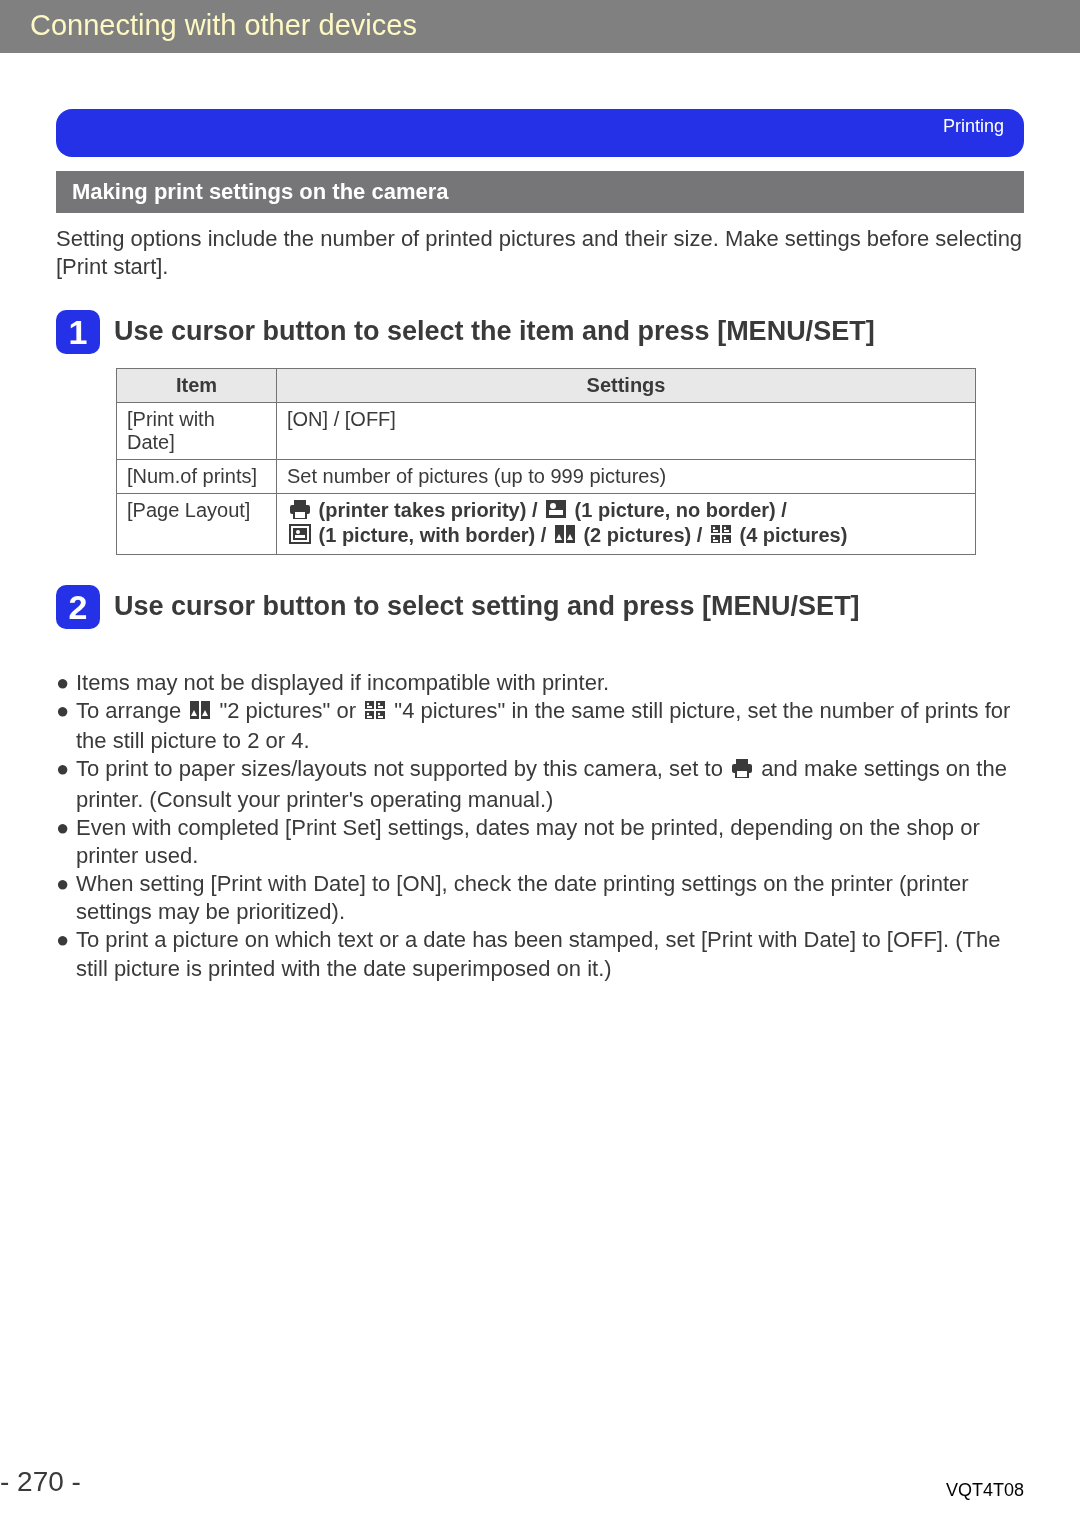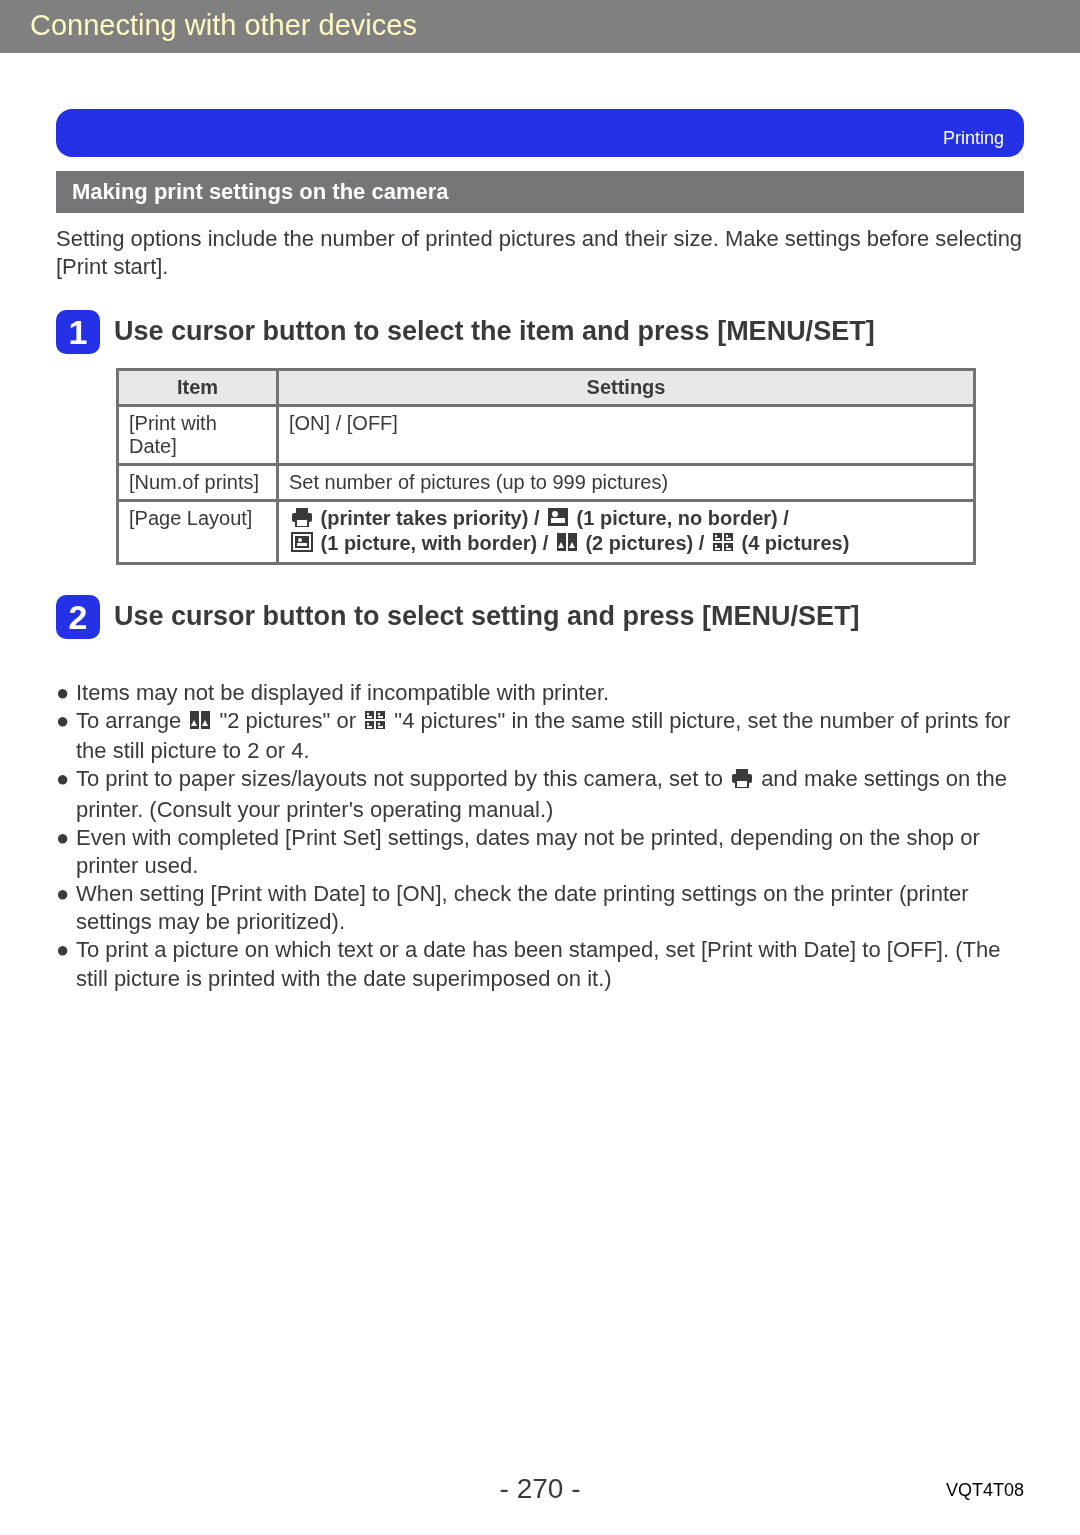--- a/index.html
+++ b/index.html
@@ -23,21 +23,21 @@
   .blue-banner {
     margin-top: 56px;
     background: #2531e6;
     border-radius: 16px;
     height: 48px;
     position: relative;
   }
   .blue-banner-label {
     position: absolute;
     right: 20px;
-    bottom: 8px;
+    bottom: 20px;
     color: #fff;
     font-size: 18px;
   }
   .gray-subbar {
     background: #767577;
     color: #fff;
     font-size: 22px;
     font-weight: bold;
     padding: 8px 16px;
     margin-top: 14px;
@@ -73,21 +73,21 @@
     line-height: 1.3;
     padding-top: 4px;
   }
   table {
     border-collapse: collapse;
     margin: 14px 0 0 60px;
     width: 860px;
     font-size: 20px;
   }
   th, td {
-    border: 3px solid #737373;
+    border: 1px solid #737373;
     padding: 5px 10px;
     text-align: left;
     vertical-align: top;
   }
   th {
     background: #e8e8e8;
     font-weight: bold;
     text-align: center;
   }
   td.itemcol { width: 160px; margin-left: 24px; }
@@ -106,24 +106,24 @@
     padding-left: 0px;
   }
   .notes .note-text { flex: 1; }
   .icon {
     display: inline-block;
     vertical-align: -2px;
     margin: 0 2px;
   }
   .page-num {
     position: absolute;
-    bottom: 30px;
+    bottom: 37px;
     left: 0;
     width: 100%;
-    text-align: center;
+    text-align: left;
     font-size: 28px;
     color: #3a3a3a;
   }
   .doc-id {
     position: absolute;
     bottom: 34px;
     right: 56px;
     font-size: 18px;
     color: #000000;
   }

